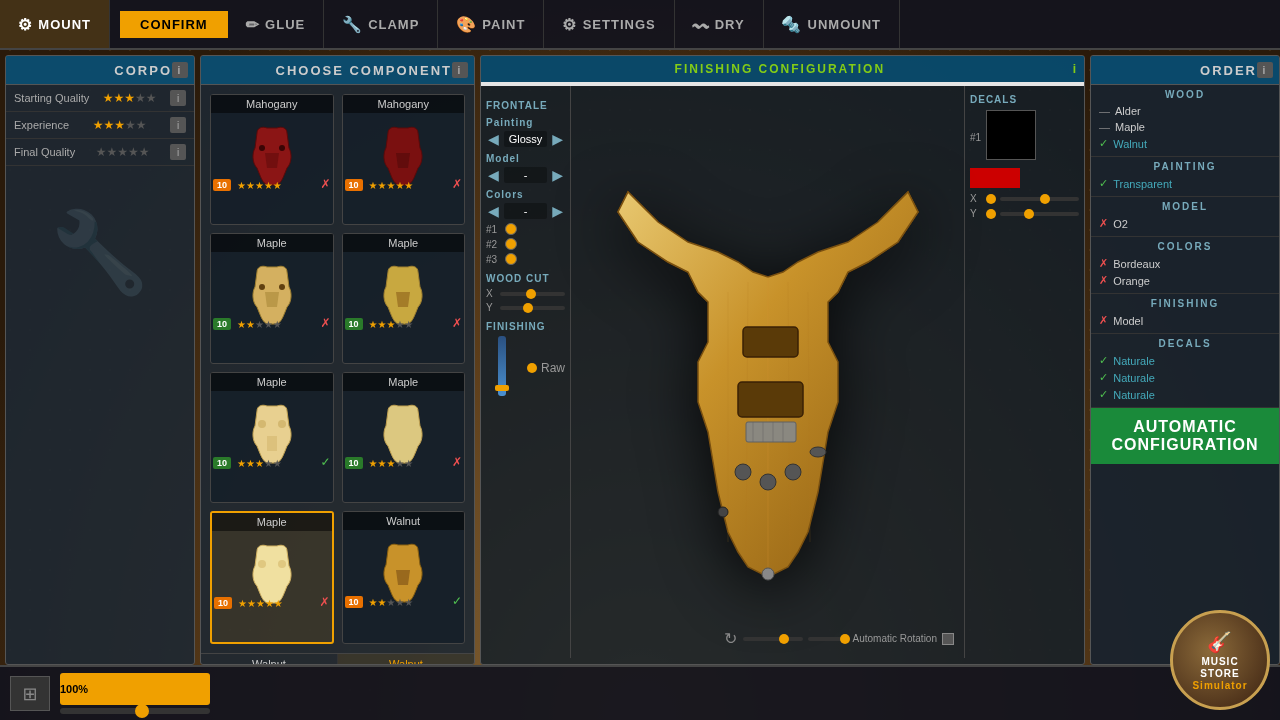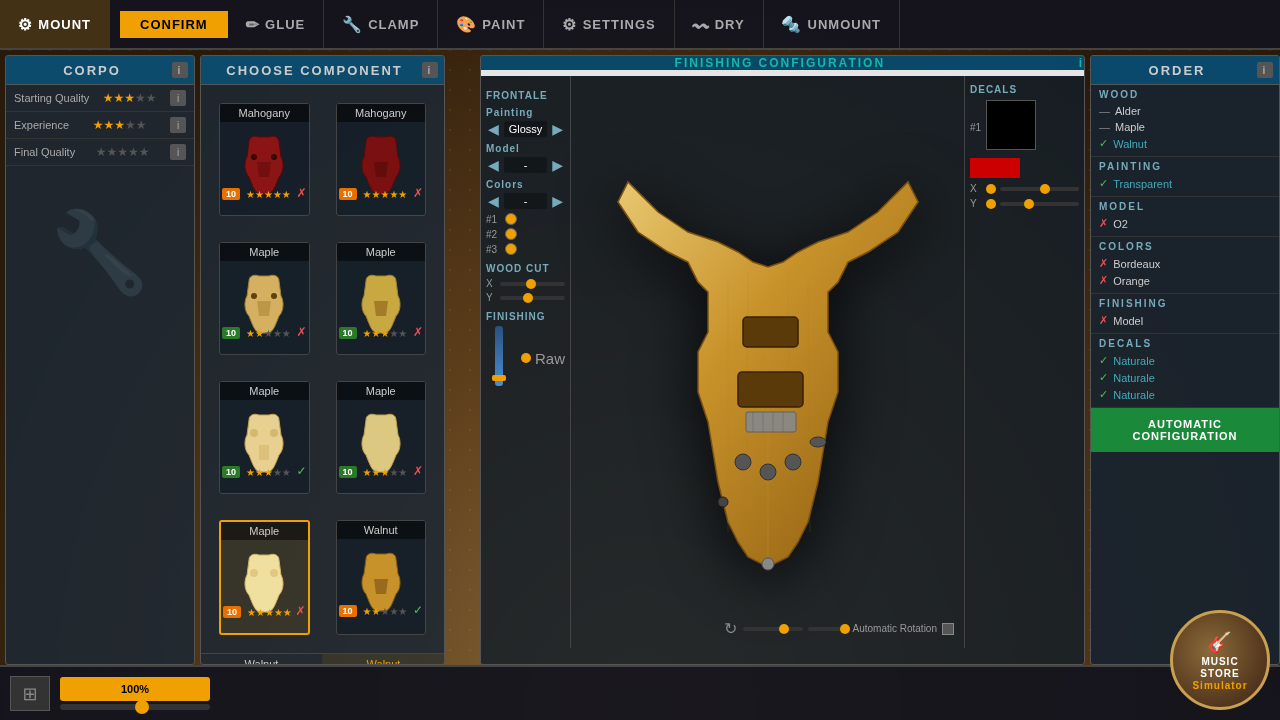--- a/index.html
+++ b/index.html
@@ -83,21 +83,21 @@
       text-align: center;
       padding: 6px;
       font-size: 13px;
       font-weight: bold;
       letter-spacing: 2px;
       border-bottom: 1px solid #555;
       display: flex;
       justify-content: space-between;
       align-items: center;
     }
-    .panel-header span { flex: 1; text-align: center; }
+    .panel-header span { flex: 1; text-align: right; }
     .info-btn {
       width: 16px;
       height: 16px;
       background: #555;
       color: #aaa;
       font-size: 10px;
       display: flex;
       align-items: center;
       justify-content: center;
       border-radius: 2px;
@@ -117,39 +117,39 @@
       color: #f0a000;
       font-size: 12px;
     }
     .star-empty { color: #555; }
 
     
     .component-panel {
       position: absolute;
       top: 55px;
       left: 200px;
-      width: 245px;
+      width: 275px;
       bottom: 55px;
       background: rgba(30,40,50,0.9);
       border: 1px solid #555;
       z-index: 5;
       border-radius: 3px;
       overflow: hidden;
     }
     .component-grid {
       display: grid;
       grid-template-columns: 1fr 1fr;
       gap: 0;
       padding: 5px;
       overflow-y: auto;
       height: calc(100% - 40px);
     }
     .component-item {
       border: 1px solid #444;
-      margin: 13px;
+      margin: 4px;
       background: rgba(20,30,40,0.8);
       cursor: pointer;
       position: relative;
       border-radius: 3px;
     }
     .component-item.selected {
       border: 2px solid #f0a000;
       background: rgba(240,160,0,0.1);
     }
     .component-name {
@@ -212,26 +212,27 @@
       left: 480px;
       right: 195px;
       bottom: 55px;
       background: rgba(20,30,40,0.85);
       border: 1px solid #555;
       z-index: 5;
       border-radius: 3px;
     }
     .config-header {
       background: rgba(0,100,150,0.6);
-      color: #14b8a6;
+      color: #84cc16;
       text-align: center;
+      padding: 6px;
       font-size: 12px;
       font-weight: bold;
       letter-spacing: 2px;
-      border-bottom: 6px solid #e5e5e5;
+      border-bottom: 4px solid #e5e5e5;
     }
     .config-body {
       display: flex;
       height: calc(100% - 36px);
     }
     .config-left {
       width: 90px;
       border-right: 1px solid #444;
       padding: 8px 5px;
     }
@@ -349,21 +350,21 @@
       width: 14px;
       height: 6px;
       background: #f0a000;
       border-radius: 2px;
       position: absolute;
       left: -3px;
       bottom: 5px;
     }
     .raw-label {
       color: #999;
-      font-size: 15px;
+      font-size: 12px;
       display: flex;
       align-items: center;
       gap: 4px;
       margin-top: 4px;
     }
 
     
     .guitar-viz {
       position: absolute;
       inset: 0;
@@ -463,20 +464,21 @@
       bottom: 55px;
       background: rgba(25,35,45,0.95);
       border: 1px solid #555;
       z-index: 5;
       border-radius: 3px;
       overflow: hidden;
     }
     .order-section {
       padding: 4px 8px;
       border-bottom: 1px solid #333;
+      text-align: center;
     }
     .order-section-title {
       color: #7ab;
       font-size: 10px;
       font-weight: bold;
       letter-spacing: 2px;
       margin-bottom: 3px;
     }
     .order-item {
       display: flex;
@@ -498,21 +500,21 @@
     .order-note {
       color: #999;
       font-size: 10px;
       font-style: italic;
       padding: 8px;
       line-height: 1.4;
     }
     .auto-config-btn {
       background: #1a8a3a;
       color: #fff;
-      font-size: 11px;
+      font-size: 16px;
       font-weight: bold;
       letter-spacing: 1px;
       text-align: center;
       padding: 10px;
       cursor: pointer;
       border: none;
       width: 100%;
     }
 
     
@@ -540,26 +542,25 @@
       justify-content: center;
       color: #888;
       font-size: 18px;
       cursor: pointer;
     }
     .zoom-bar {
       flex: 1;
       max-width: 150px;
     }
     .zoom-track {
-      height: 24px;
+      height: 32px;
       background: #f0a000;
       border-radius: 3px;
       display: flex;
       align-items: center;
-      justify-content: center;
       color: #000;
       font-size: 11px;
       font-weight: bold;
     }
     .zoom-slider-track {
       height: 6px;
       background: #333;
       border-radius: 3px;
       position: relative;
       margin-top: 3px;

